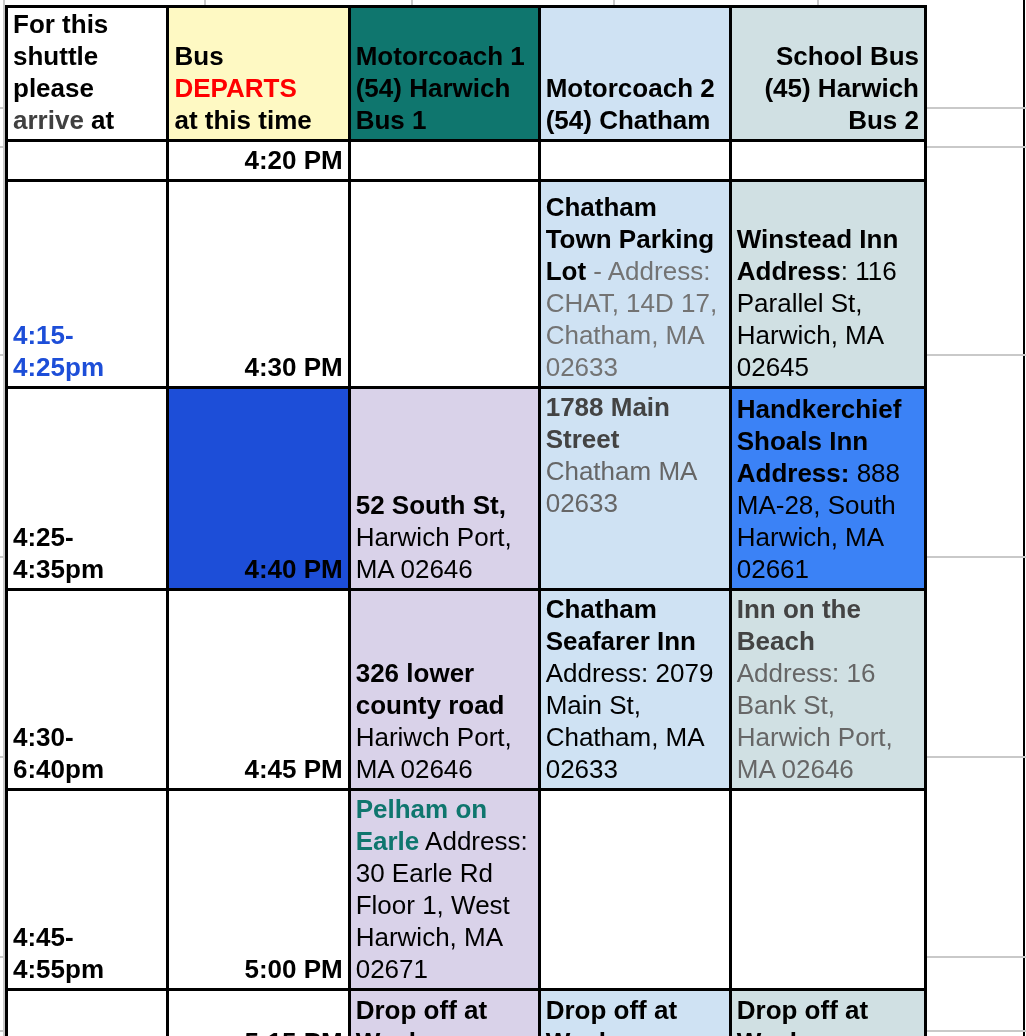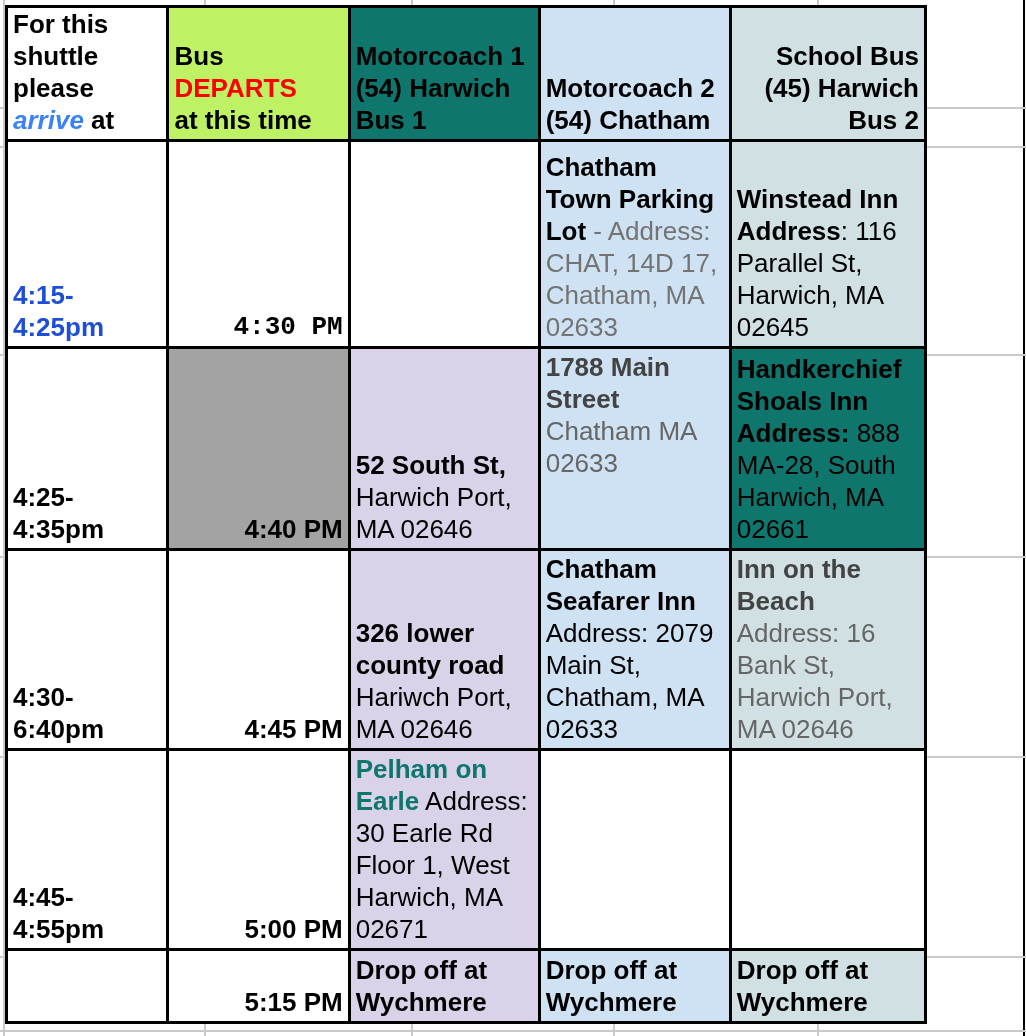--- a/index.html
+++ b/index.html
@@ -51,59 +51,66 @@
   <div class="gl h" style="top:556px;"></div>
   <div class="gl h" style="top:756px;"></div>
   <div class="gl h" style="top:956px;"></div>
   <div class="gl h" style="top:1030px;"></div>
 
   <table class="sched">
     <tbody>
         <tr style="height: 100px;">
           <td style="width: 197px; background: rgb(255, 255, 255);"><span class="run b" style="color: rgb(0, 0, 0);">For this
 shuttle please
-</span><span class="run b" style="color: #3b82f6; font-style: italic;">arrive</span><span class="run b" style="color: rgb(0, 0, 0);"> at</span></td>
-          <td style="width: 207px; background: #bef264; margin-top: 28px;"><span class="run b" style="color: rgb(0, 0, 0);">Bus </span><span class="run b" style="color: rgb(255, 0, 0);">DEPARTS</span><span class="run b" style="color: rgb(0, 0, 0);">
+</span><span class="run b" style="color: #404040;">arrive</span><span class="run b" style="color: rgb(0, 0, 0);"> at</span></td>
+          <td style="width: 207px; background: #fef9c3; margin-top: 28px;"><span class="run b" style="color: rgb(0, 0, 0);">Bus </span><span class="run b" style="color: rgb(255, 0, 0);">DEPARTS</span><span class="run b" style="color: rgb(0, 0, 0);">
 at this time</span></td>
           <td style="width: 202px; background: #0f766e;"><span class="run b" style="color: rgb(0, 0, 0);">Motorcoach 1
 (54) Harwich
 Bus 1</span></td>
           <td style="width: 204px; background: rgb(207, 226, 243);"><span class="run b" style="color: rgb(0, 0, 0);">Motorcoach 2
 (54) Chatham</span></td>
           <td style="width: 197px; background: rgb(208, 224, 227); text-align: right;"><span class="run b" style="color: rgb(0, 0, 0);">School Bus
 (45) Harwich
 Bus 2</span></td>
         </tr>
+        <tr style="height: 40px;">
+          <td style="width: 197px; background: rgb(255, 255, 255);"></td>
+          <td class="ar" style="width: 207px; background: rgb(255, 255, 255);"><span class="run b" style="color: rgb(0, 0, 0);">4:20 PM</span></td>
+          <td style="width: 202px; background: rgb(255, 255, 255);"></td>
+          <td style="width: 204px; background: rgb(255, 255, 255);"></td>
+          <td style="width: 197px; background: rgb(255, 255, 255);"></td>
+        </tr>
         <tr style="height: 207px;">
           <td style="width: 197px; background: rgb(255, 255, 255);"><span class="run b" style="color: #1d4ed8;">4:15-4:25pm</span></td>
-          <td class="ar" style="width: 207px; background: rgb(255, 255, 255);"><span class="run b" style="color: rgb(0, 0, 0); font-family: Liberation Mono, monospace;">4:30 PM</span></td>
+          <td class="ar" style="width: 207px; background: rgb(255, 255, 255);"><span class="run b" style="color: rgb(0, 0, 0);">4:30 PM</span></td>
           <td style="width: 202px; background: rgb(255, 255, 255);"></td>
           <td style="width: 204px; background: rgb(207, 226, 243);"><span class="run b" style="color: rgb(0, 0, 0);">Chatham
 Town Parking
 Lot</span><span class="run" style="color: #737373; margin-top: 24px;"> - Address:
 CHAT, 14D 17,
 Chatham, MA
 02633</span></td>
           <td style="width: 197px; background: rgb(208, 224, 227);"><span class="run b" style="color: rgb(0, 0, 0);">Winstead Inn
 Address</span><span class="run" style="color: rgb(0, 0, 0);">: 116
 Parallel St,
 Harwich, MA
 02645</span></td>
         </tr>
         <tr style="height: 202px;">
           <td style="width: 197px; background: rgb(255, 255, 255);"><span class="run b" style="color: rgb(0, 0, 0);">4:25-4:35pm</span></td>
-          <td class="ar" style="width: 207px; background: #a3a3a3;"><span class="run b" style="color: rgb(0, 0, 0);">4:40 PM</span></td>
+          <td class="ar" style="width: 207px; background: #1d4ed8;"><span class="run b" style="color: rgb(0, 0, 0);">4:40 PM</span></td>
           <td style="width: 202px; background: rgb(217, 210, 233);"><span class="run b" style="color: rgb(0, 0, 0);">52 South St,</span><span class="run" style="color: rgb(0, 0, 0);">
 Harwich Port,
 MA 02646</span></td>
           <td class="vtop" style="width: 204px; background: rgb(207, 226, 243);"><span class="run b" style="color: rgb(67, 67, 67);">1788 Main
 Street</span><span class="run" style="color: rgb(102, 102, 102);">
 Chatham MA
 02633</span></td>
-          <td style="width: 197px; background: #0f766e;"><span class="run b" style="color: rgb(0, 0, 0);">Handkerchief
+          <td style="width: 197px; background: #3b82f6;"><span class="run b" style="color: rgb(0, 0, 0);">Handkerchief
 Shoals Inn
 Address:</span><span class="run" style="color: rgb(0, 0, 0);"> 888
 MA-28, South
 Harwich, MA
 02661</span></td>
         </tr>
         <tr style="height: 200px;">
           <td style="width: 197px; background: rgb(255, 255, 255);"><span class="run b" style="color: rgb(0, 0, 0);">4:30-6:40pm</span></td>
           <td class="ar" style="width: 207px; background: rgb(255, 255, 255);"><span class="run b" style="color: rgb(0, 0, 0);">4:45 PM</span></td>
           <td style="width: 202px; background: rgb(217, 210, 233);"><span class="run b" style="color: rgb(0, 0, 0);">326 lower

